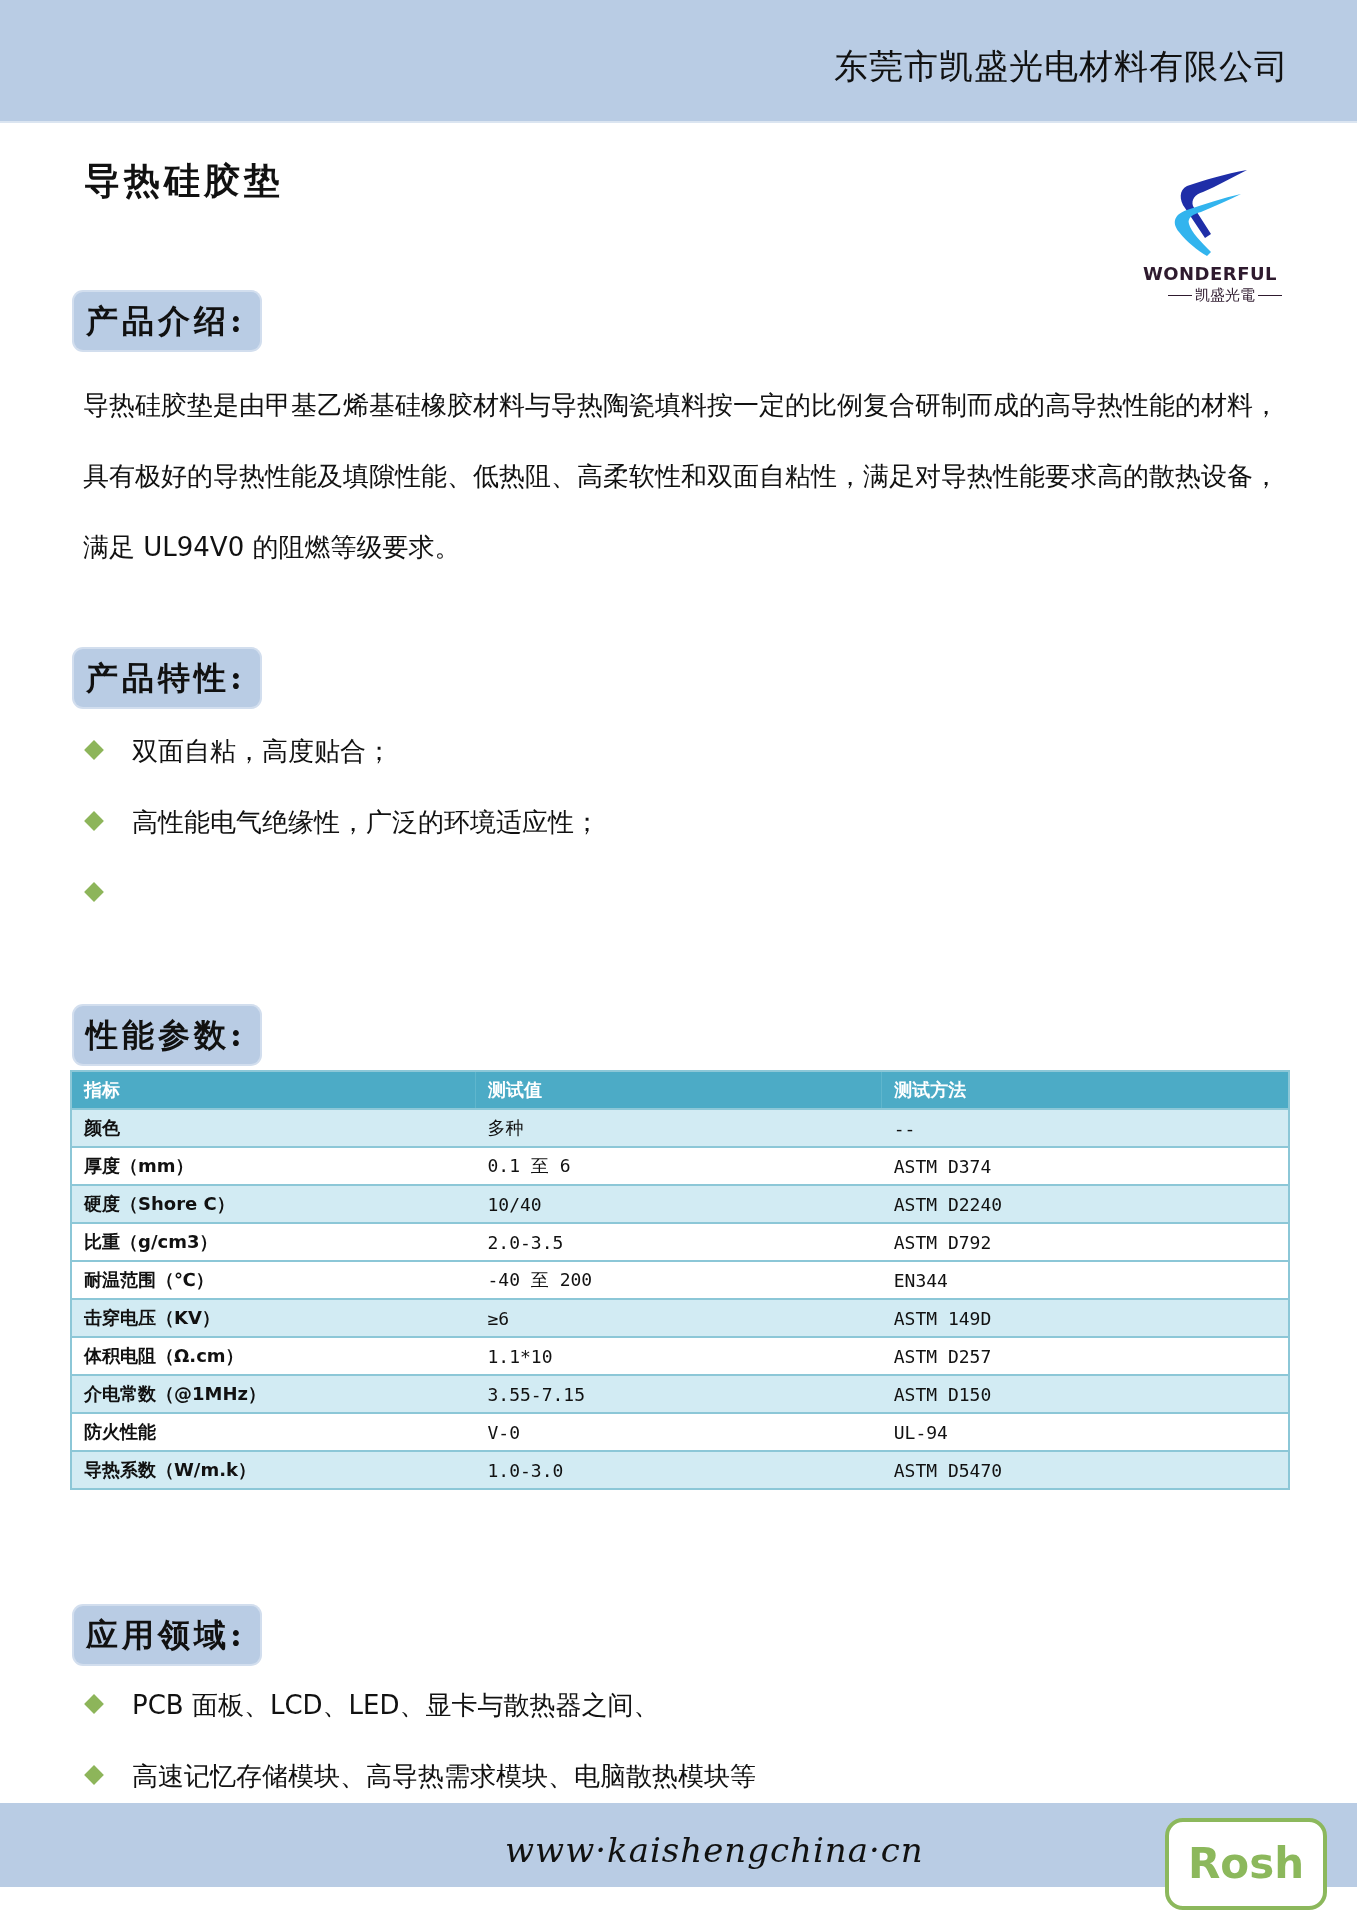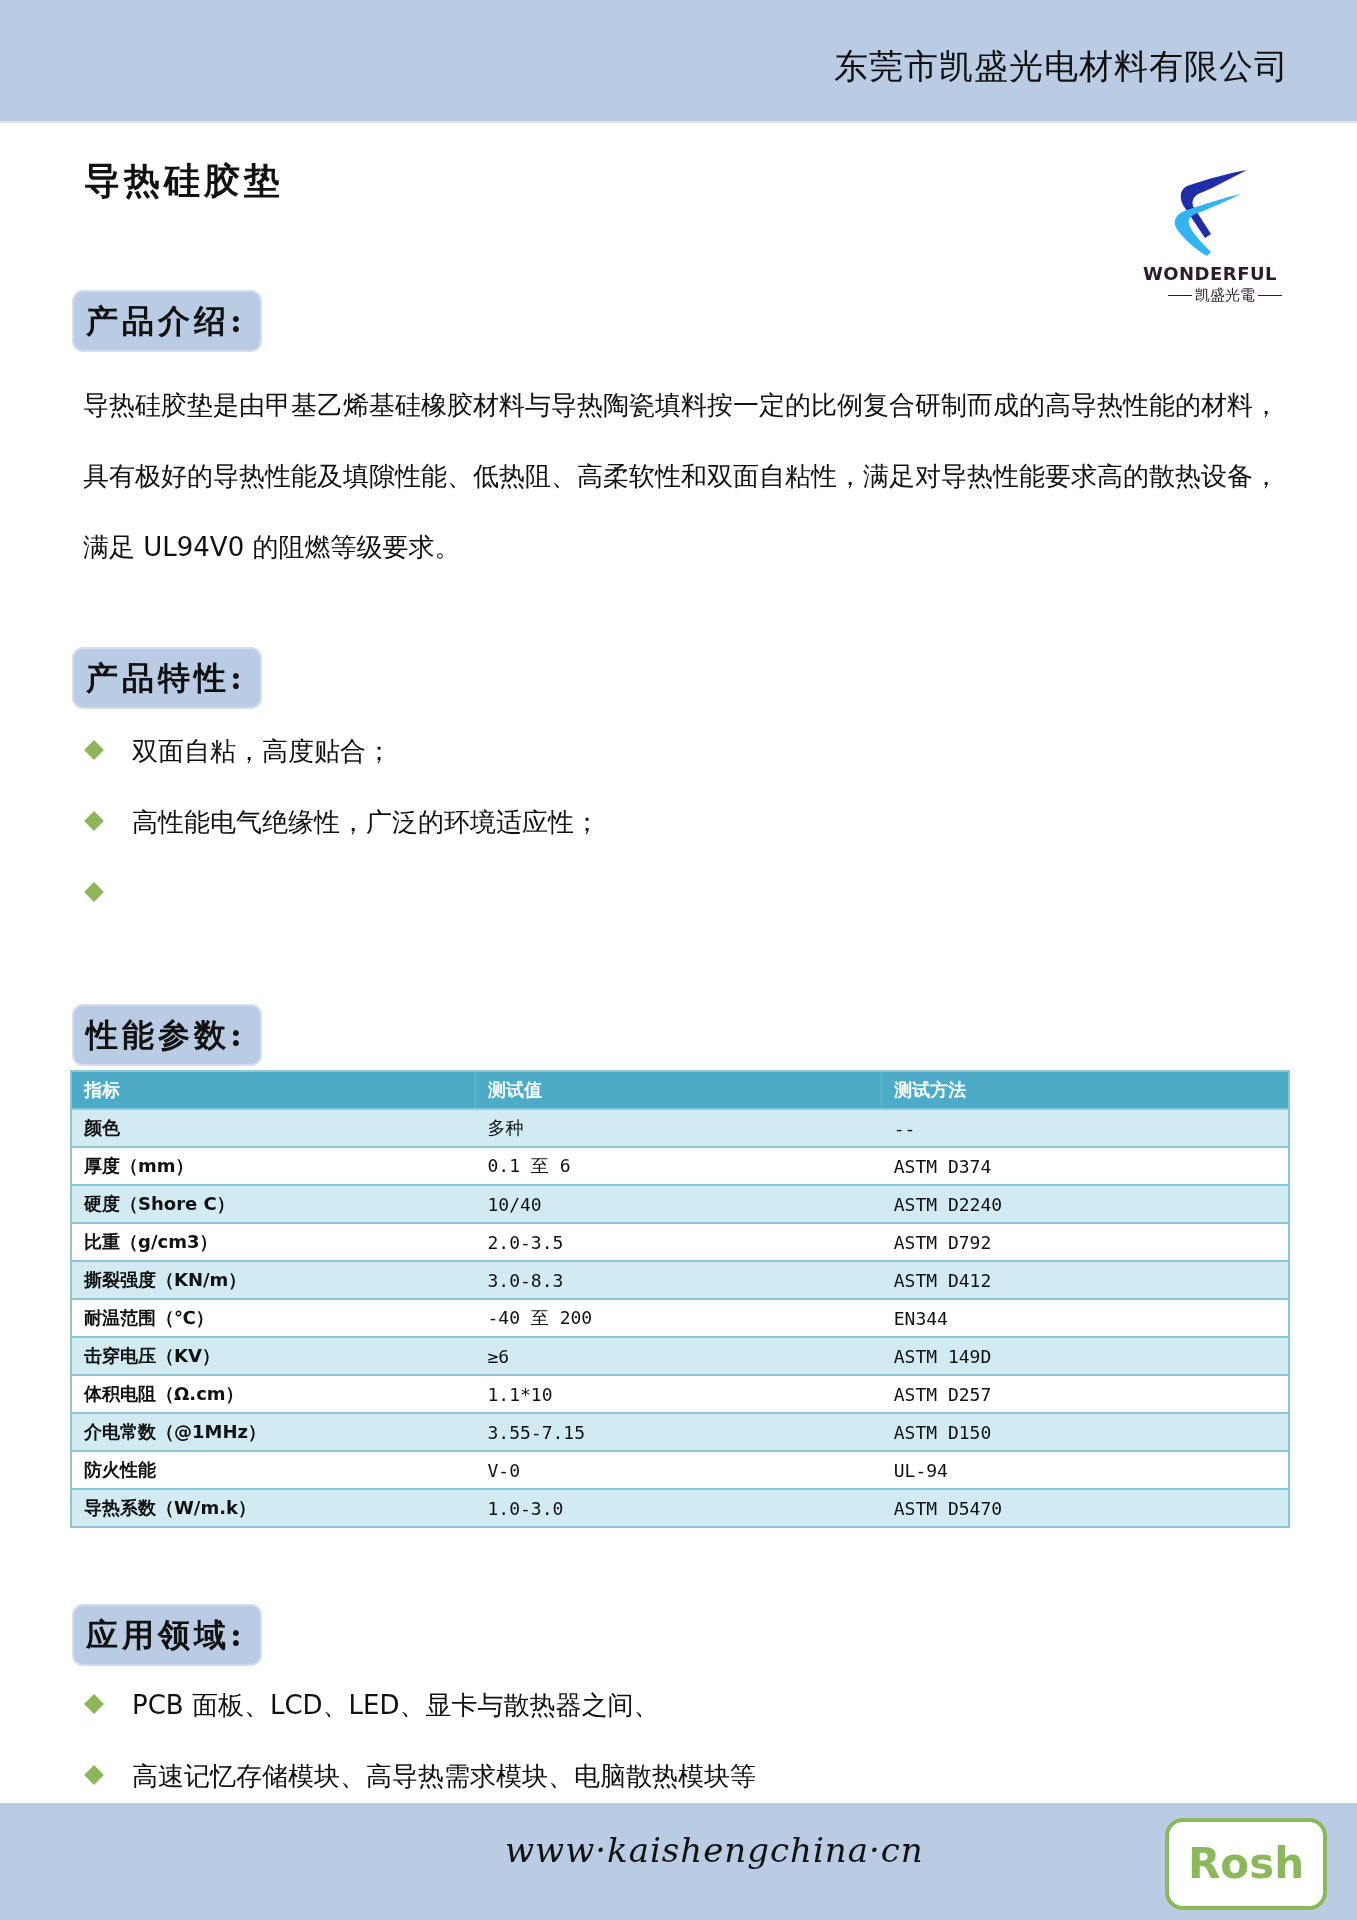--- a/index.html
+++ b/index.html
@@ -94,21 +94,21 @@
       border-right: 1px solid #5fb6cd;
     }
     .spec-table td:first-child { font-family: "DejaVu Sans", sans-serif; font-weight: bold; }
     .spec-table tr.odd td { background: #d2ebf3; }
     .spec-table tr.even td { background: #ffffff; }
     .spec-table col.c1 { width: 405px; }
     .spec-table col.c2 { width: 407px; }
     .spec-table col.c3 { width: 408px; }
     .footer-band {
       position: absolute; left: 0; top: 1803px;
-      width: 1357px; height: 117px;
+      width: 1357px; height: 84px;
       background: #b9cce4;
     }
     .footer-url {
       position: absolute; left: 505px; top: 27px;
       font-family: "DejaVu Serif", "Liberation Serif", serif;
       font-style: italic; font-size: 34px; color: #111; letter-spacing: 1px;
     }
     .rosh-badge {
       position: absolute; left: 1165px; top: 15px;
       width: 154px; height: 84px;
@@ -178,25 +178,20 @@
     <tr class="odd">
       <td>硬度（Shore C）</td>
       <td>10/40</td>
       <td>ASTM D2240</td>
     </tr>
     <tr class="even">
       <td>比重（g/cm3）</td>
       <td>2.0-3.5</td>
       <td>ASTM D792</td>
     </tr>
-    <tr class="odd">
-      <td>撕裂强度（KN/m）</td>
-      <td>3.0-8.3</td>
-      <td>ASTM D412</td>
-    </tr>
     <tr class="even">
       <td>耐温范围（℃）</td>
       <td>-40 至 200</td>
       <td>EN344</td>
     </tr>
     <tr class="odd">
       <td>击穿电压（KV）</td>
       <td>≥6</td>
       <td>ASTM 149D</td>
     </tr>

